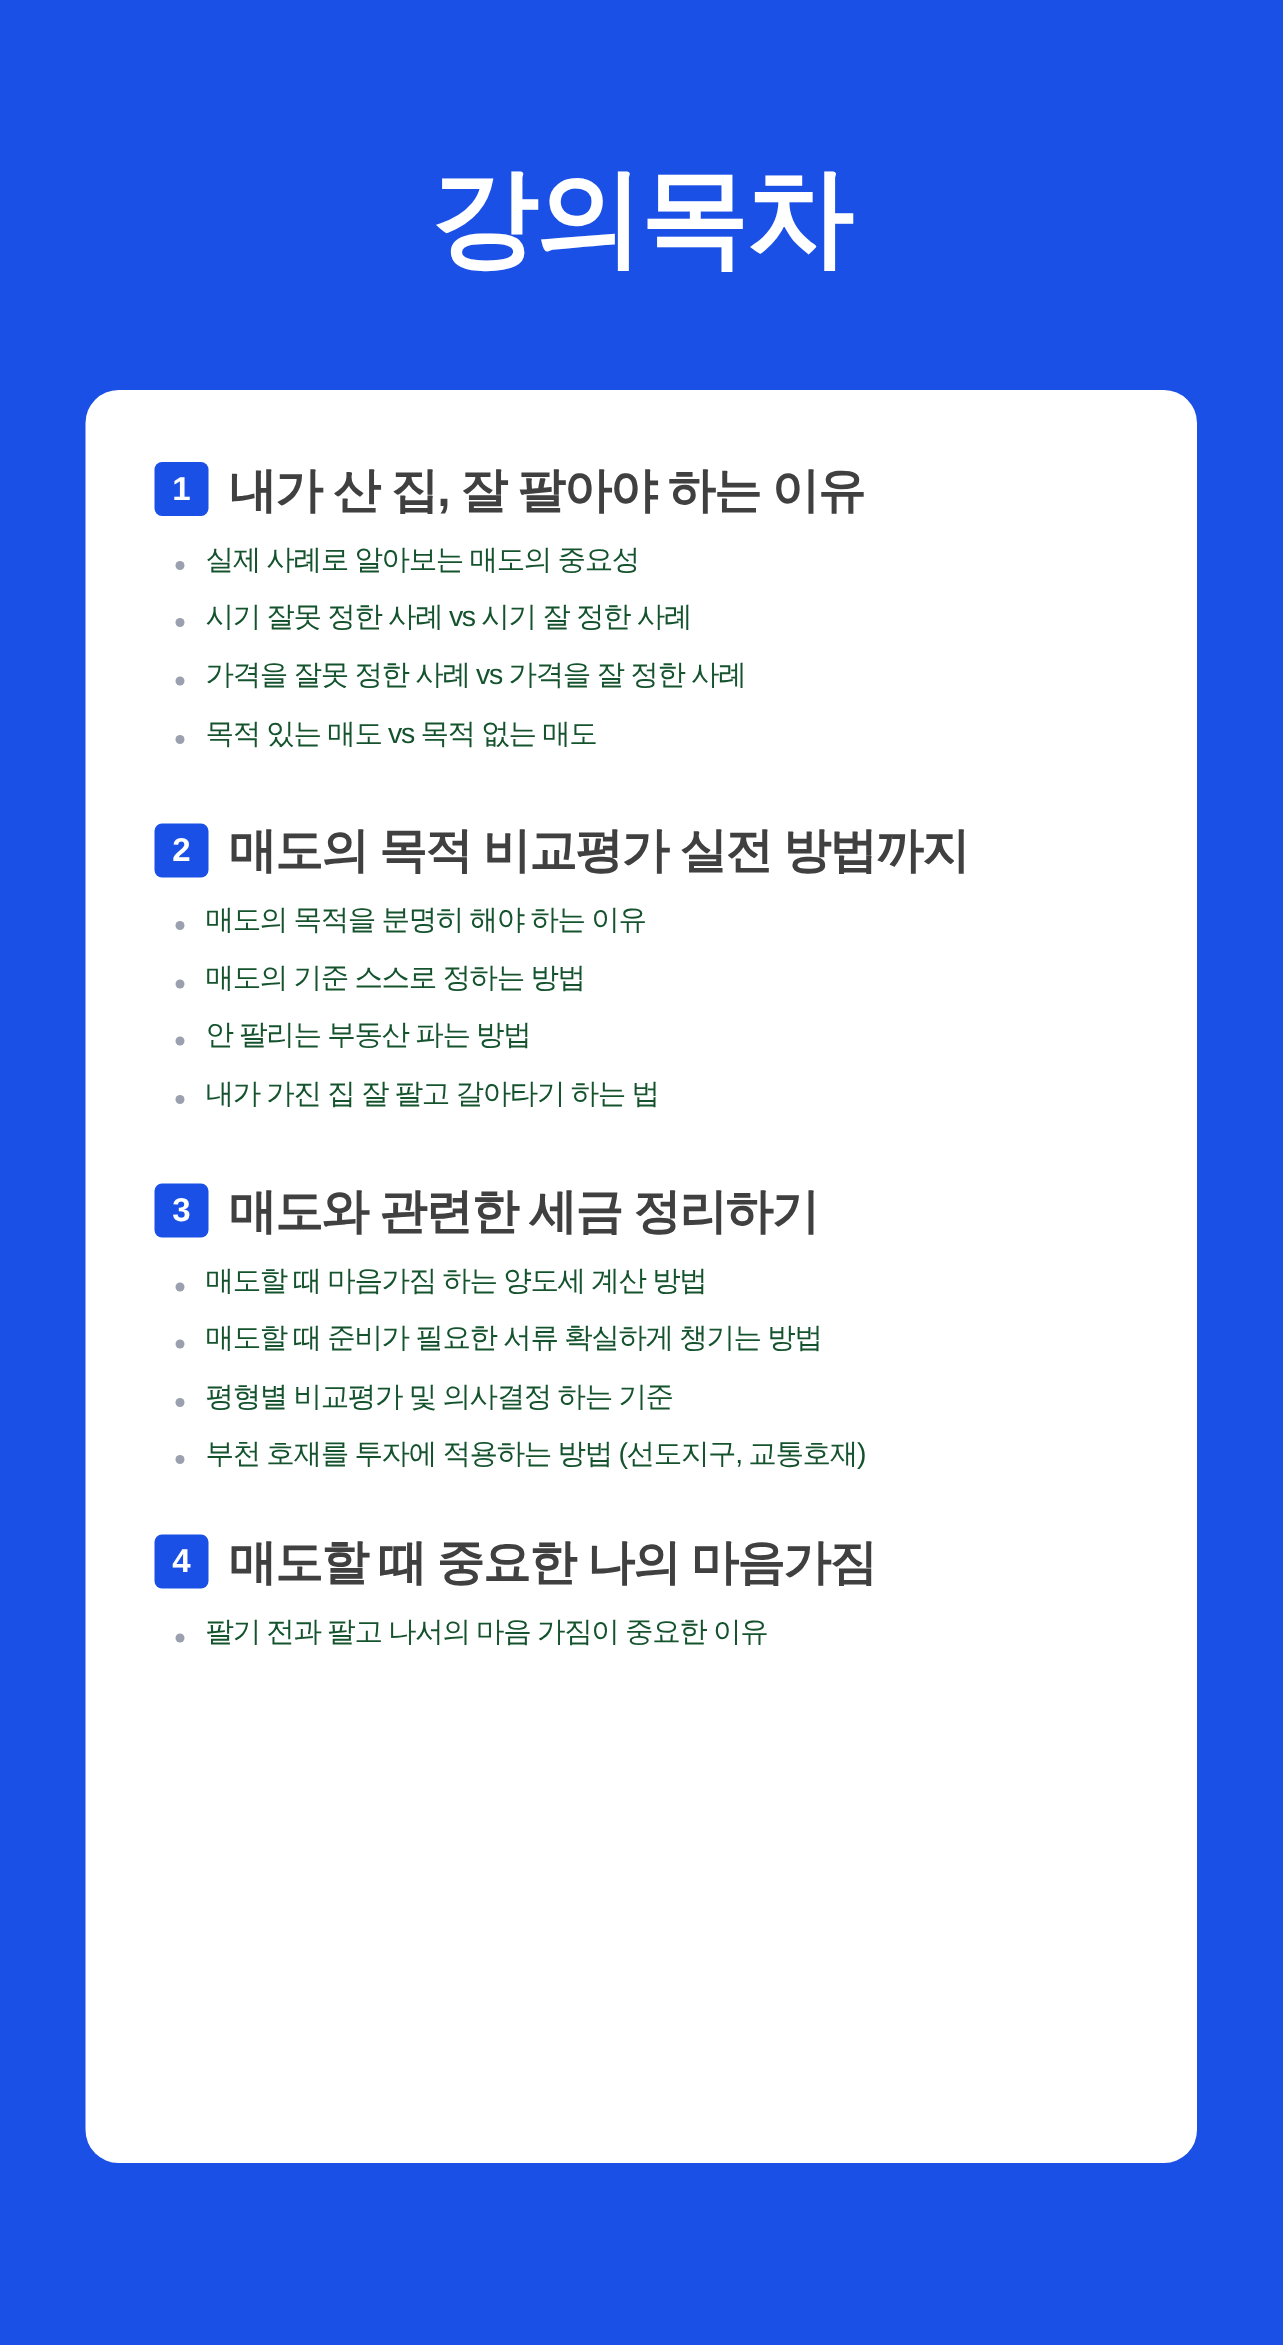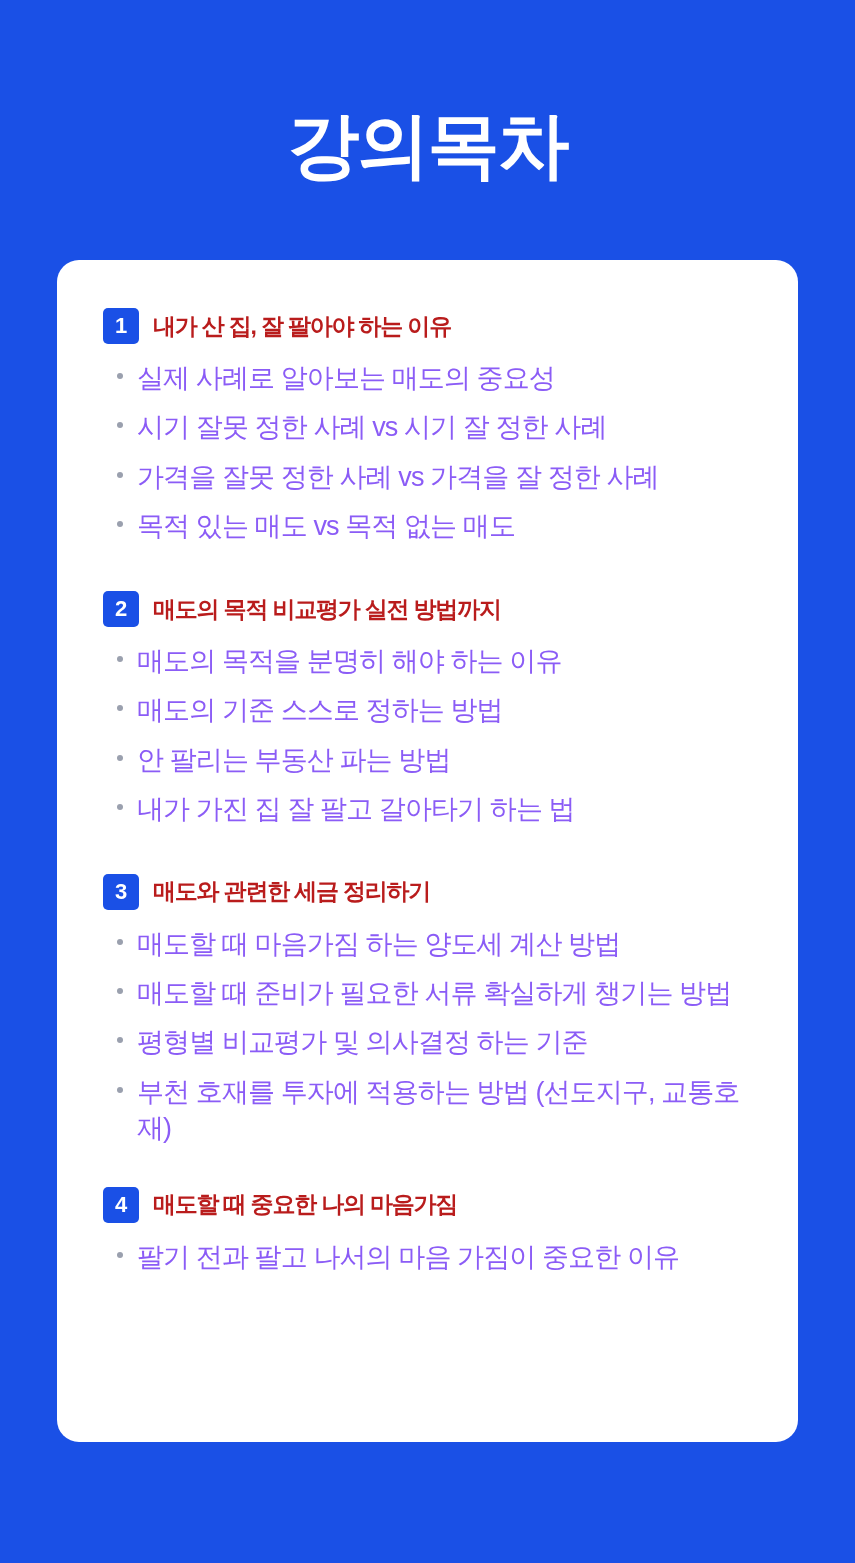--- a/index.html
+++ b/index.html
@@ -61,23 +61,23 @@
     border-radius: 5px;
     font-size: 22px;
     font-weight: bold;
     display: flex;
     align-items: center;
     justify-content: center;
     flex: none;
     line-height: 1;
   }
   .section-title {
-    font-size: 23px;
+    font-size: 32px;
     font-weight: bold;
-    color: #b91c1c;
+    color: #404040;
     letter-spacing: -1.2px;
     line-height: 1.15;
   }
   .bullet-list {
     list-style: none;
     margin: 0;
     padding: 0 0 0 14px;
   }
   .bullet-item {
     display: flex;
@@ -90,22 +90,22 @@
   }
   .bullet-dot {
     width: 6px;
     height: 6px;
     border-radius: 50%;
     background: #9AA0AE;
     margin-top: 13px;
     flex: none;
   }
   .bullet-text {
-    font-size: 27px;
-    color: #8b5cf6;
+    font-size: 19px;
+    color: #14532d;
     letter-spacing: -0.9px;
     line-height: 1.35;
   }
   .sec-gap-1 { margin-bottom: 46px; }
   .sec-gap-2 { margin-bottom: 46px; }
   .sec-gap-3 { margin-bottom: 40px; }
 </style>
 </head>
 <body>
 

